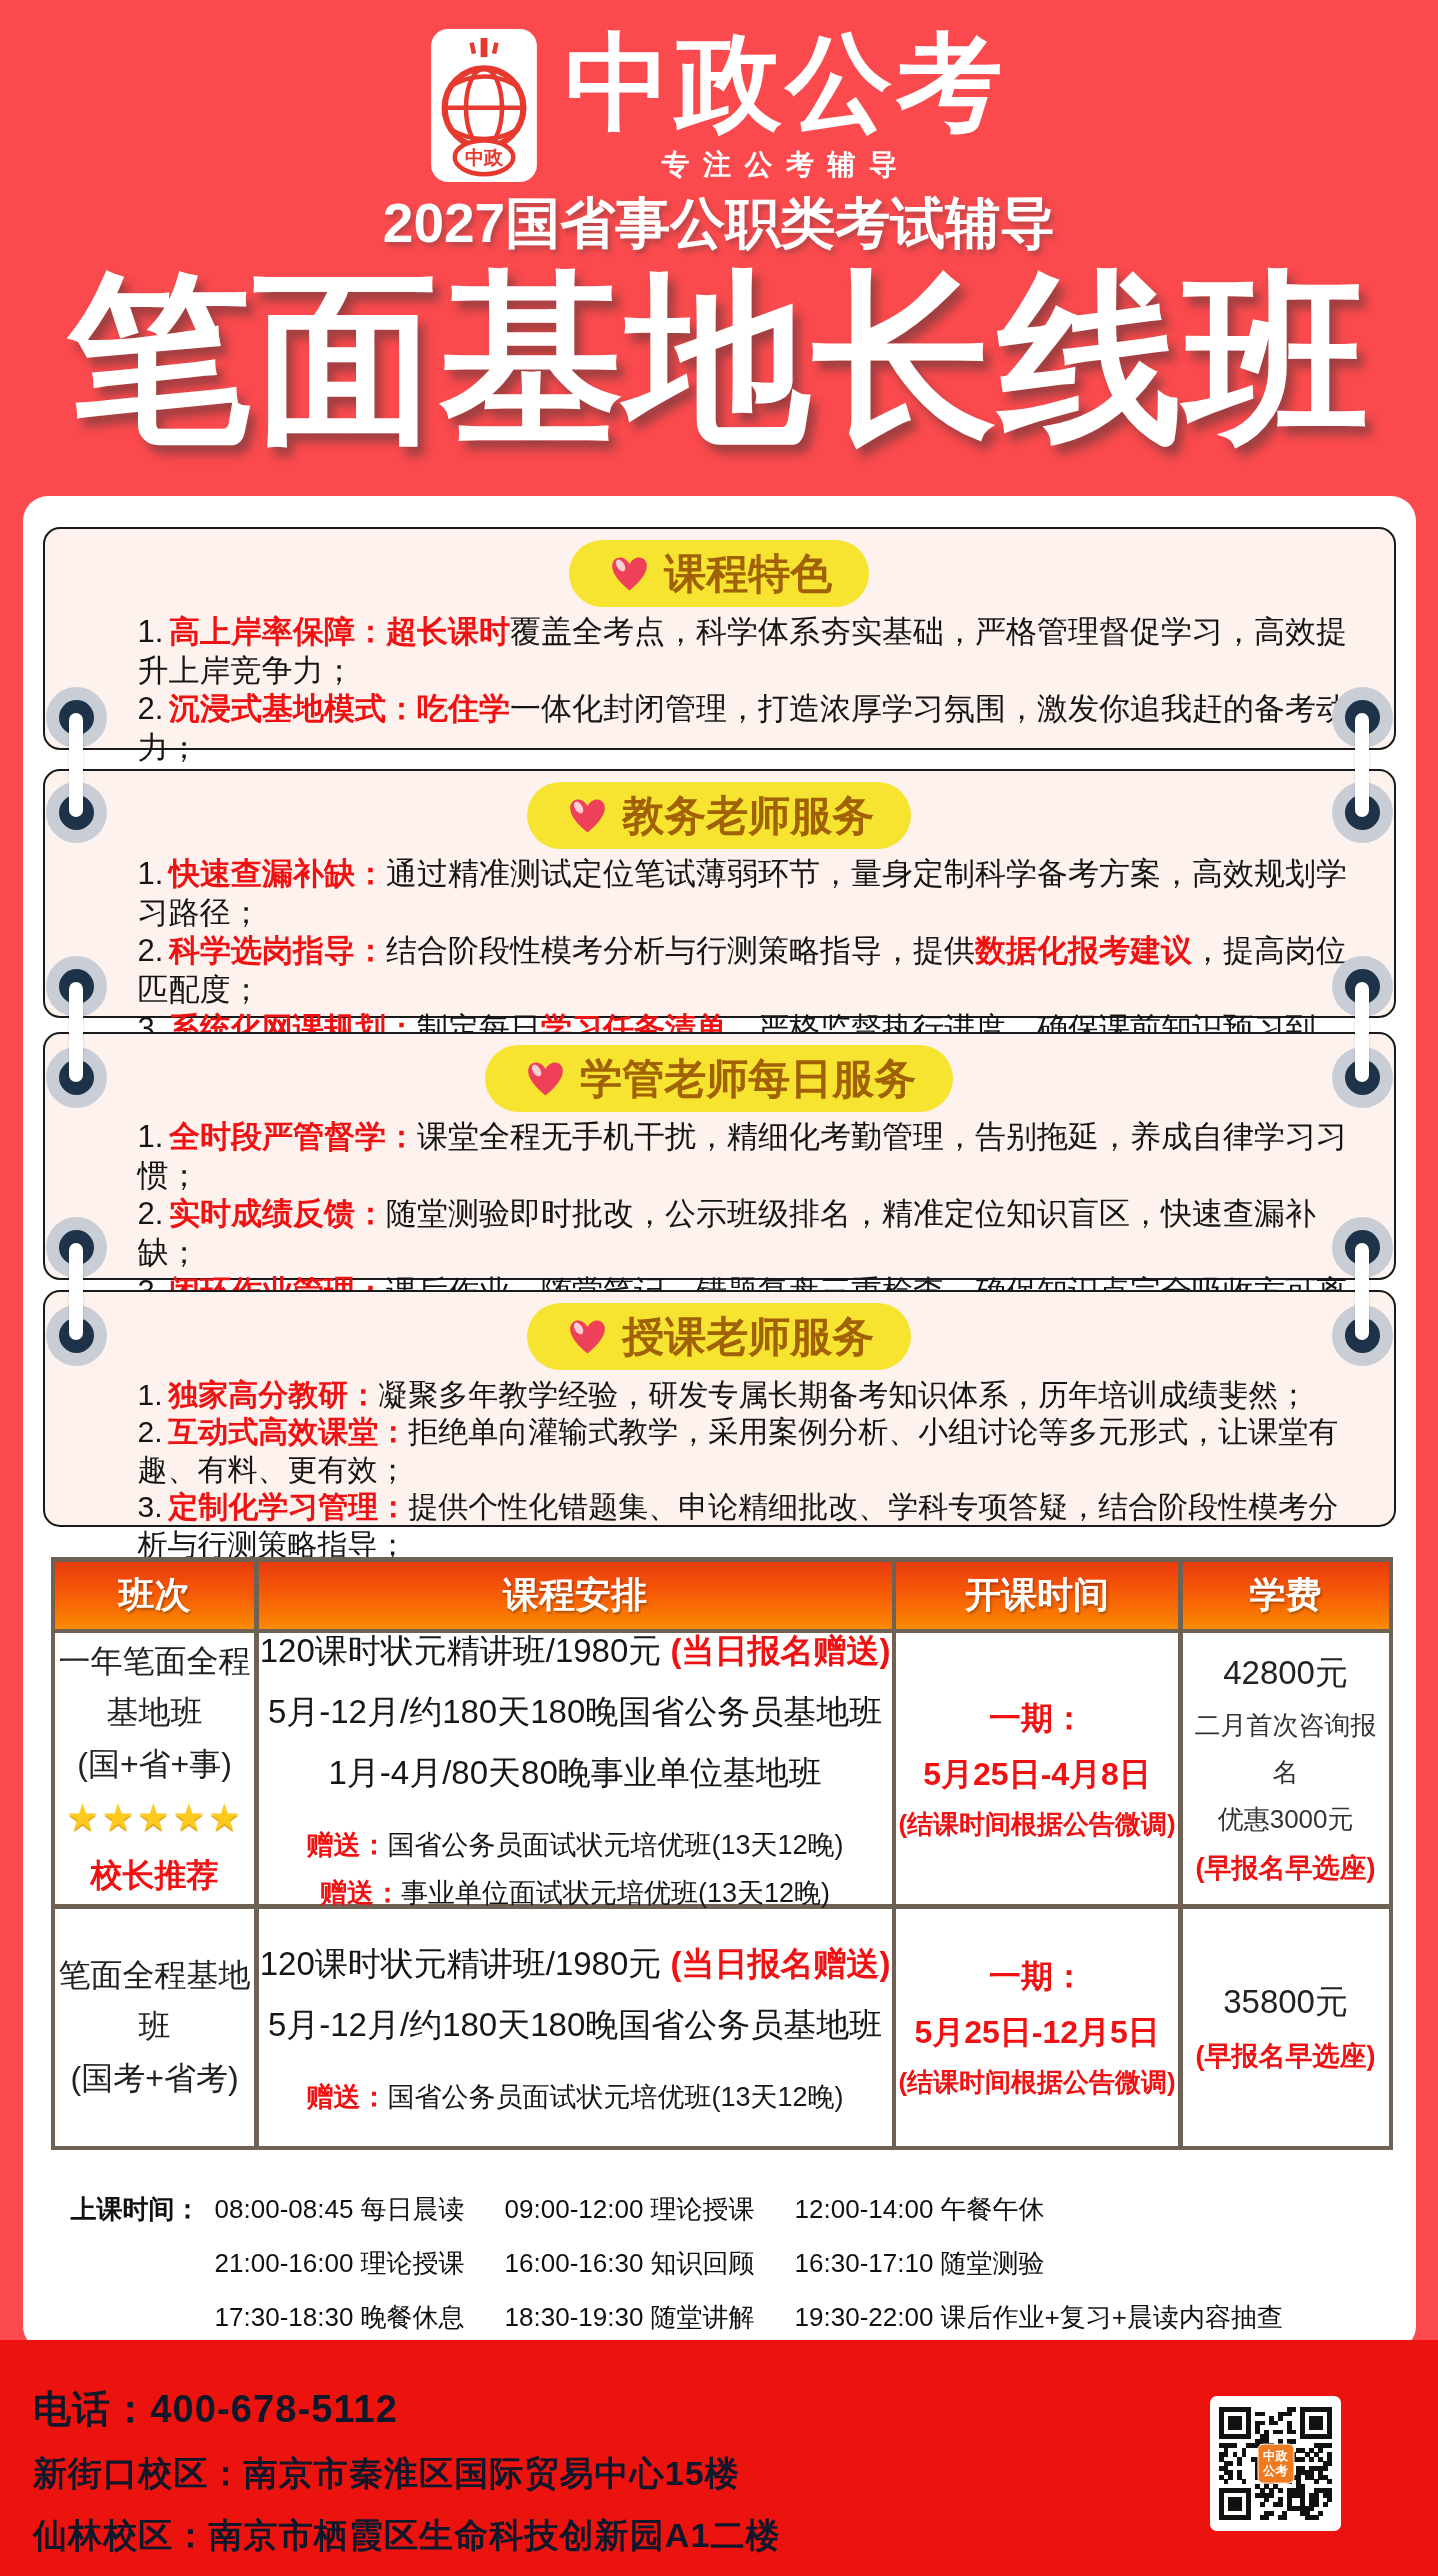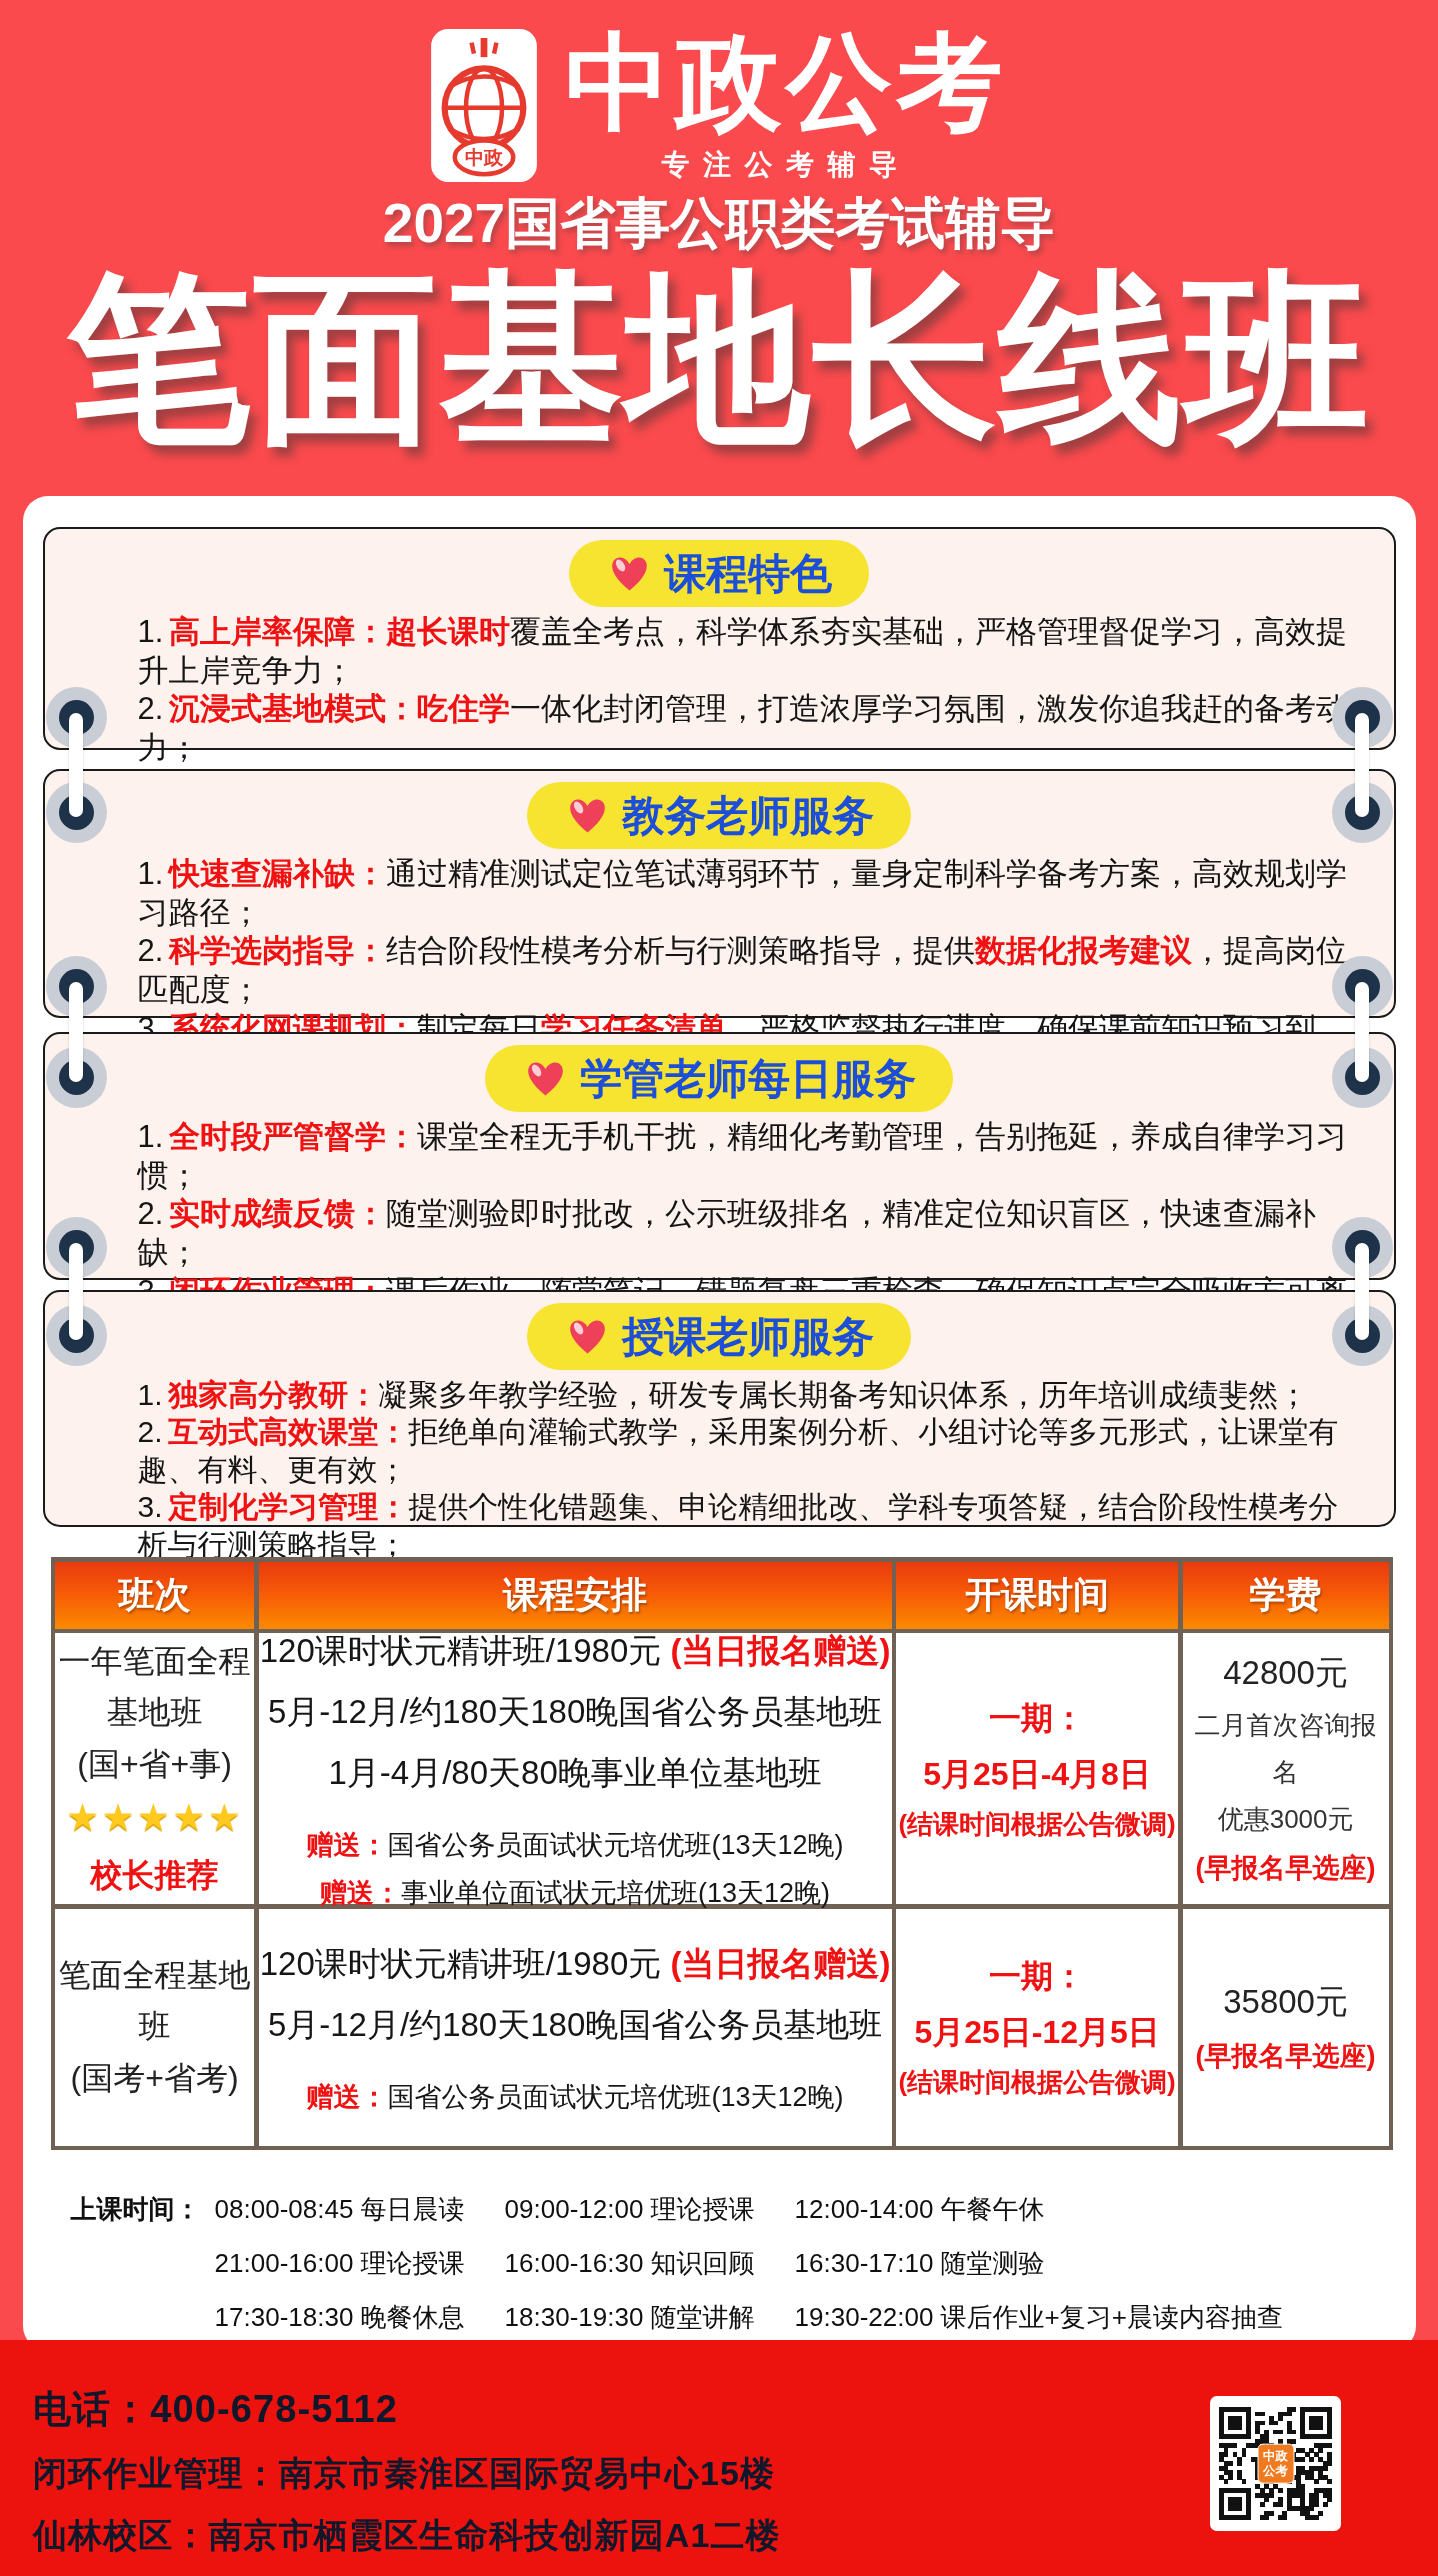--- a/index.html
+++ b/index.html
@@ -12,21 +12,21 @@
   .tagline{font-size:28px;color:#ffffff;letter-spacing:13.5px;margin-top:8px;font-weight:700;}
   .subtitle{position:absolute;top:187px;left:0;width:100%;text-align:center;font-size:55px;font-weight:900;color:#ffffff;
             text-shadow:2.8px 4px 5px rgba(60,60,60,.35);}
   .main-title{position:absolute;top:253px;left:0;width:100%;text-align:center;font-size:184px;font-weight:900;color:#ffffff;
               letter-spacing:2.3px;line-height:1.15;text-shadow:6.8px 9px 10px rgba(50,50,50,.45);white-space:nowrap;}
   
   .sheet{position:absolute;left:22.6px;top:496px;width:1393px;height:1855px;background:#ffffff;border-radius:25px;}
   .card{position:absolute;left:20px;width:1353px;background:#fdf2ed;border:2.3px solid #1a1a1a;border-radius:17px;
         box-sizing:border-box;display:flex;flex-direction:column;align-items:center;}
   .pill{display:inline-flex;align-items:center;gap:11.3px;background:#f6e431;border-radius:39px;height:67px;
-        padding:0 37px;margin-top:11.3px;font-size:42px;font-weight:900;color:#1d4ed8;flex:0 0 auto;}
+        padding:0 37px;margin-top:11.3px;font-size:42px;font-weight:900;color:#a16207;flex:0 0 auto;}
   .pill svg{width:47px;height:47px;}
   .items{width:100%;box-sizing:border-box;padding:5.6px 31px 14.7px 93px;display:flex;flex-direction:column;
          flex:1;justify-content:space-evenly;}
   .item{font-size:31px;line-height:1.25;color:#151515;}
   .card4 .item{font-size:30px;}
   .item .num{margin-right:5.6px;}
   .item .lbl,.item .hl{color:#f01212;font-weight:900;}
   
   .grommet{position:absolute;width:61px;height:61px;border-radius:50%;background:#c9ced6;z-index:4;}
   .grommet::after{content:"";position:absolute;inset:13px;border-radius:50%;background:#1e3349;}
@@ -273,21 +273,21 @@
       <div>16:30-17:10 随堂测验</div>
       <div></div>
       <div>17:30-18:30 晚餐休息</div>
       <div>18:30-19:30 随堂讲解</div>
       <div>19:30-22:00 课后作业+复习+晨读内容抽查</div>
     </div>
   </div>
 
   <div class="band">
     <div class="contact phone">电话：400-678-5112</div>
-    <div class="contact addr1">闭环作业管理：南京市秦淮区国际贸易中心15楼</div>
+    <div class="contact addr1">新街口校区：南京市秦淮区国际贸易中心15楼</div>
     <div class="contact addr2">仙林校区：南京市栖霞区生命科技创新园A1二楼</div>
     <div class="qr">
       <div class="qr-grid">
           <div style="position: absolute; left: 68px; top: 0px; width: 4.5px; height: 4.5px; background: rgb(17, 17, 17);"></div>
           <div style="position: absolute; left: 72px; top: 0px; width: 4.5px; height: 4.5px; background: rgb(17, 17, 17);"></div>
           <div style="position: absolute; left: 36px; top: 4.5px; width: 4.5px; height: 4.5px; background: rgb(17, 17, 17);"></div>
           <div style="position: absolute; left: 41px; top: 4.5px; width: 4.5px; height: 4.5px; background: rgb(17, 17, 17);"></div>
           <div style="position: absolute; left: 59px; top: 4.5px; width: 4.5px; height: 4.5px; background: rgb(17, 17, 17);"></div>
           <div style="position: absolute; left: 63px; top: 4.5px; width: 4.5px; height: 4.5px; background: rgb(17, 17, 17);"></div>
           <div style="position: absolute; left: 68px; top: 4.5px; width: 4.5px; height: 4.5px; background: rgb(17, 17, 17);"></div>

